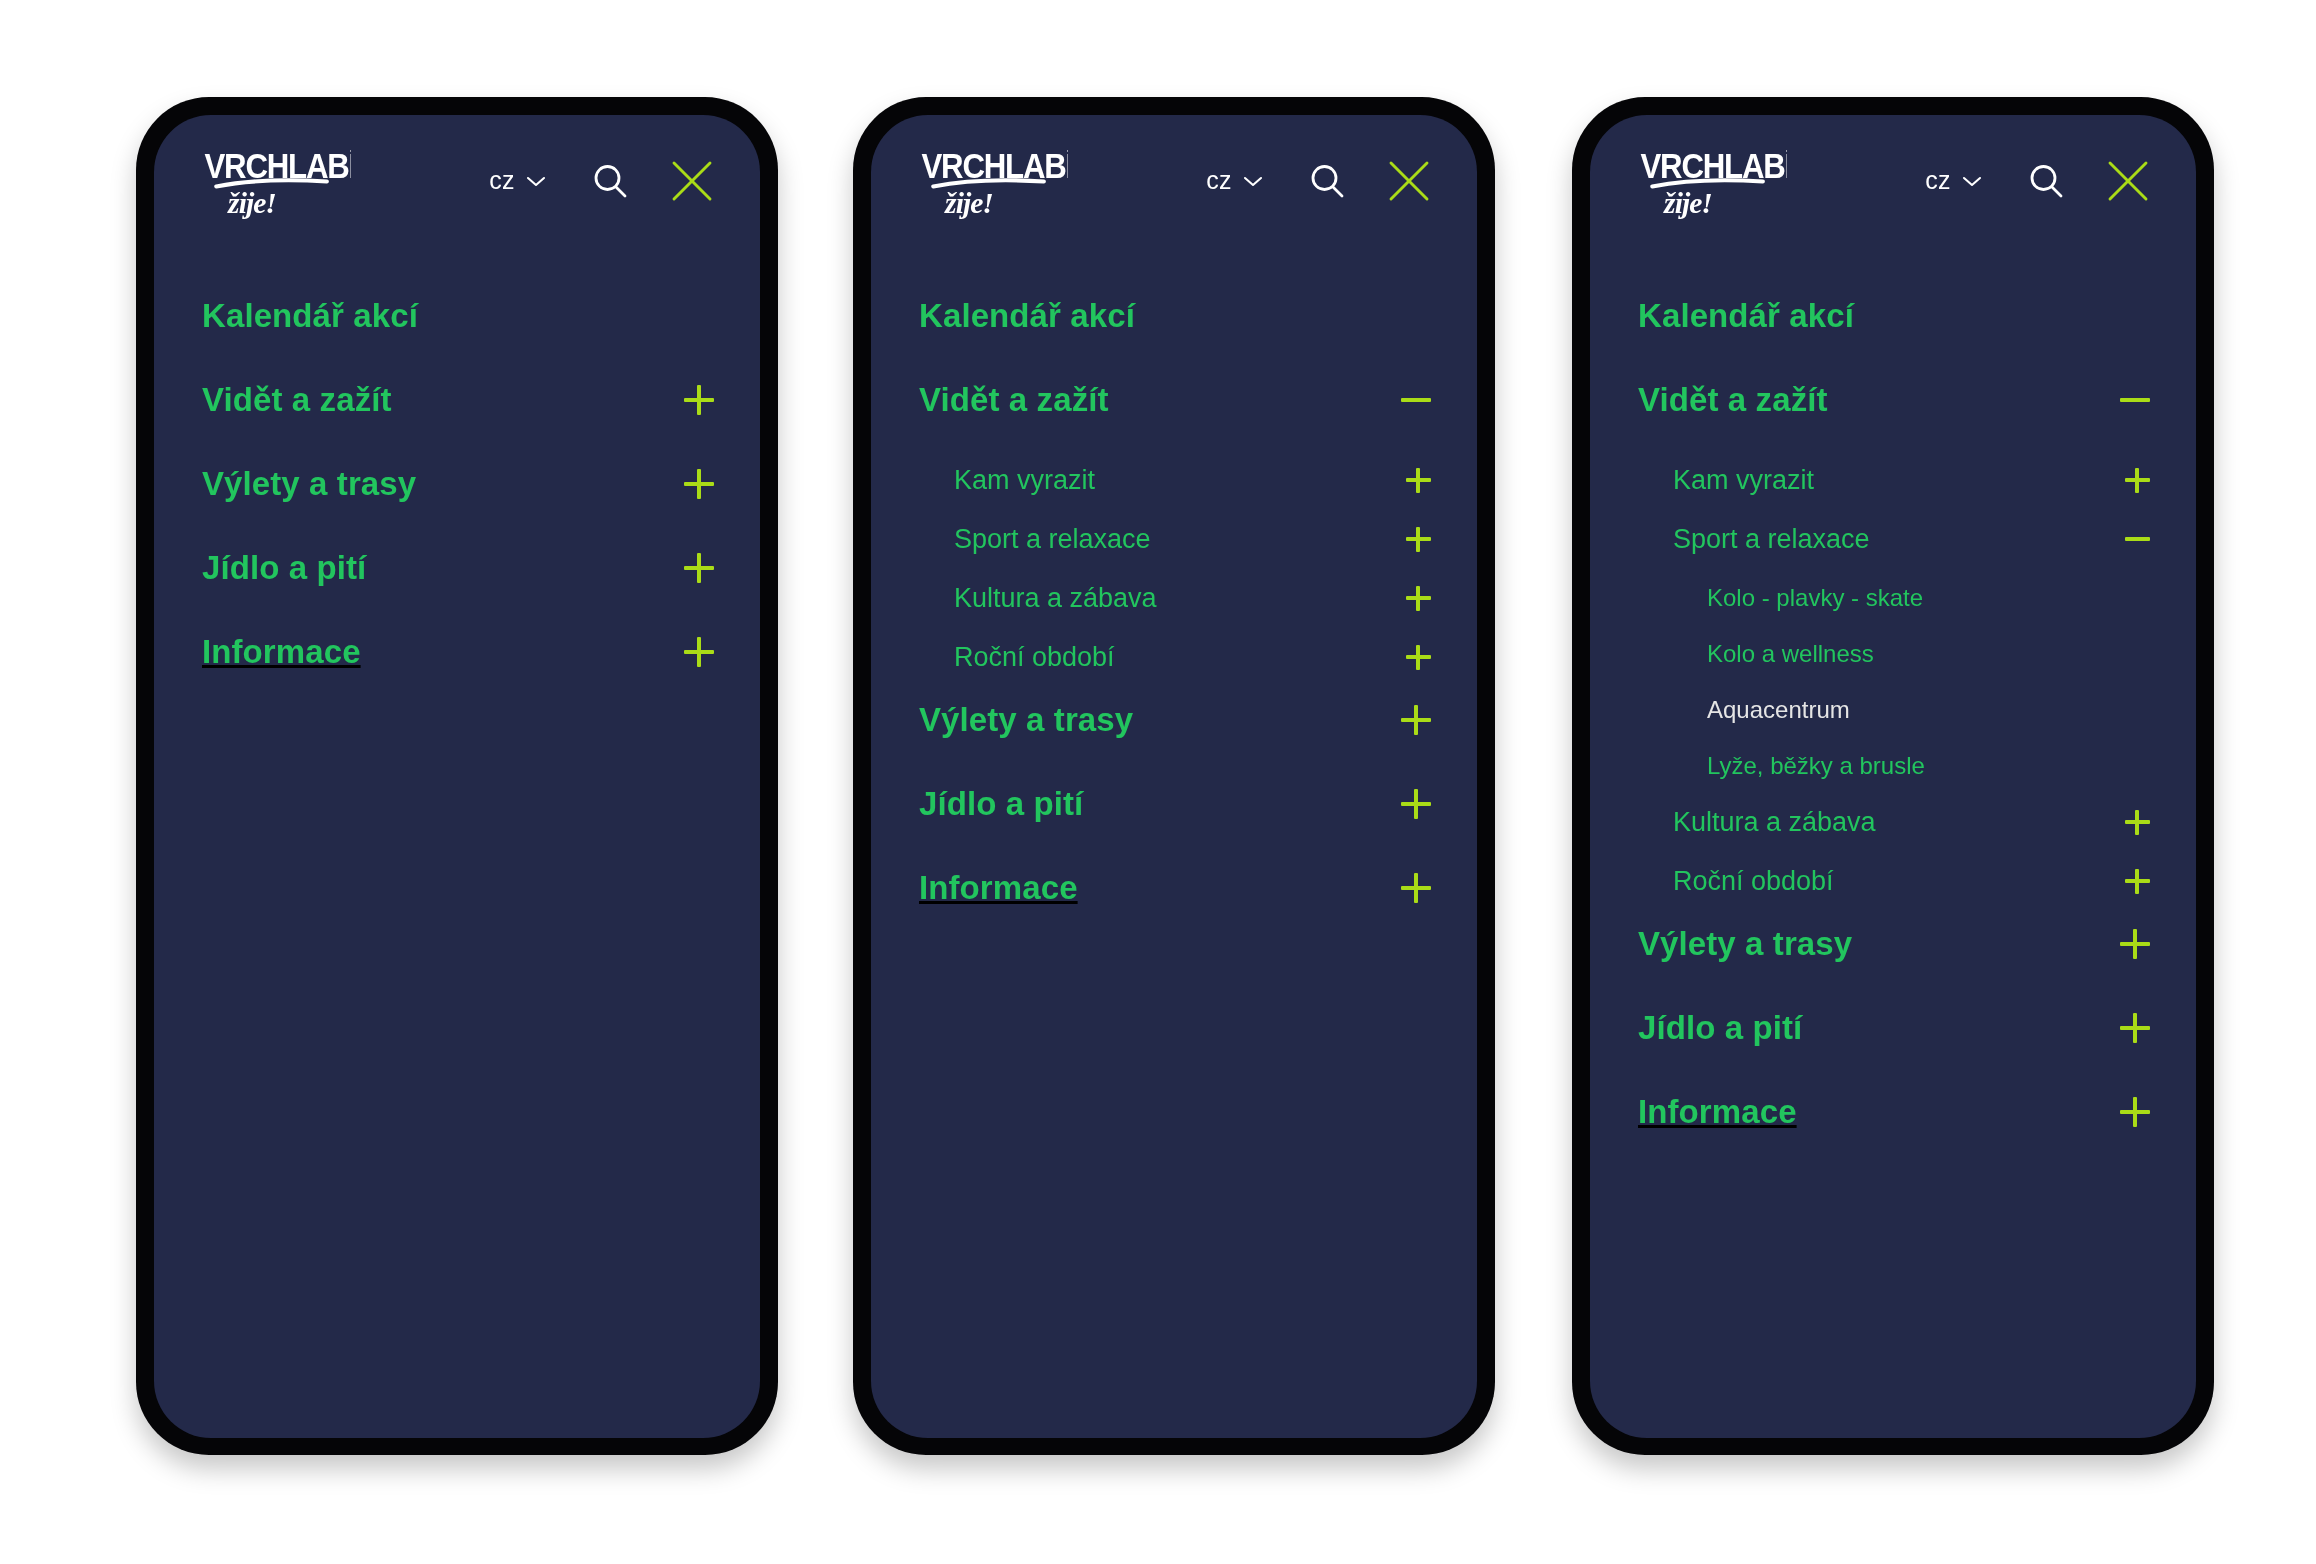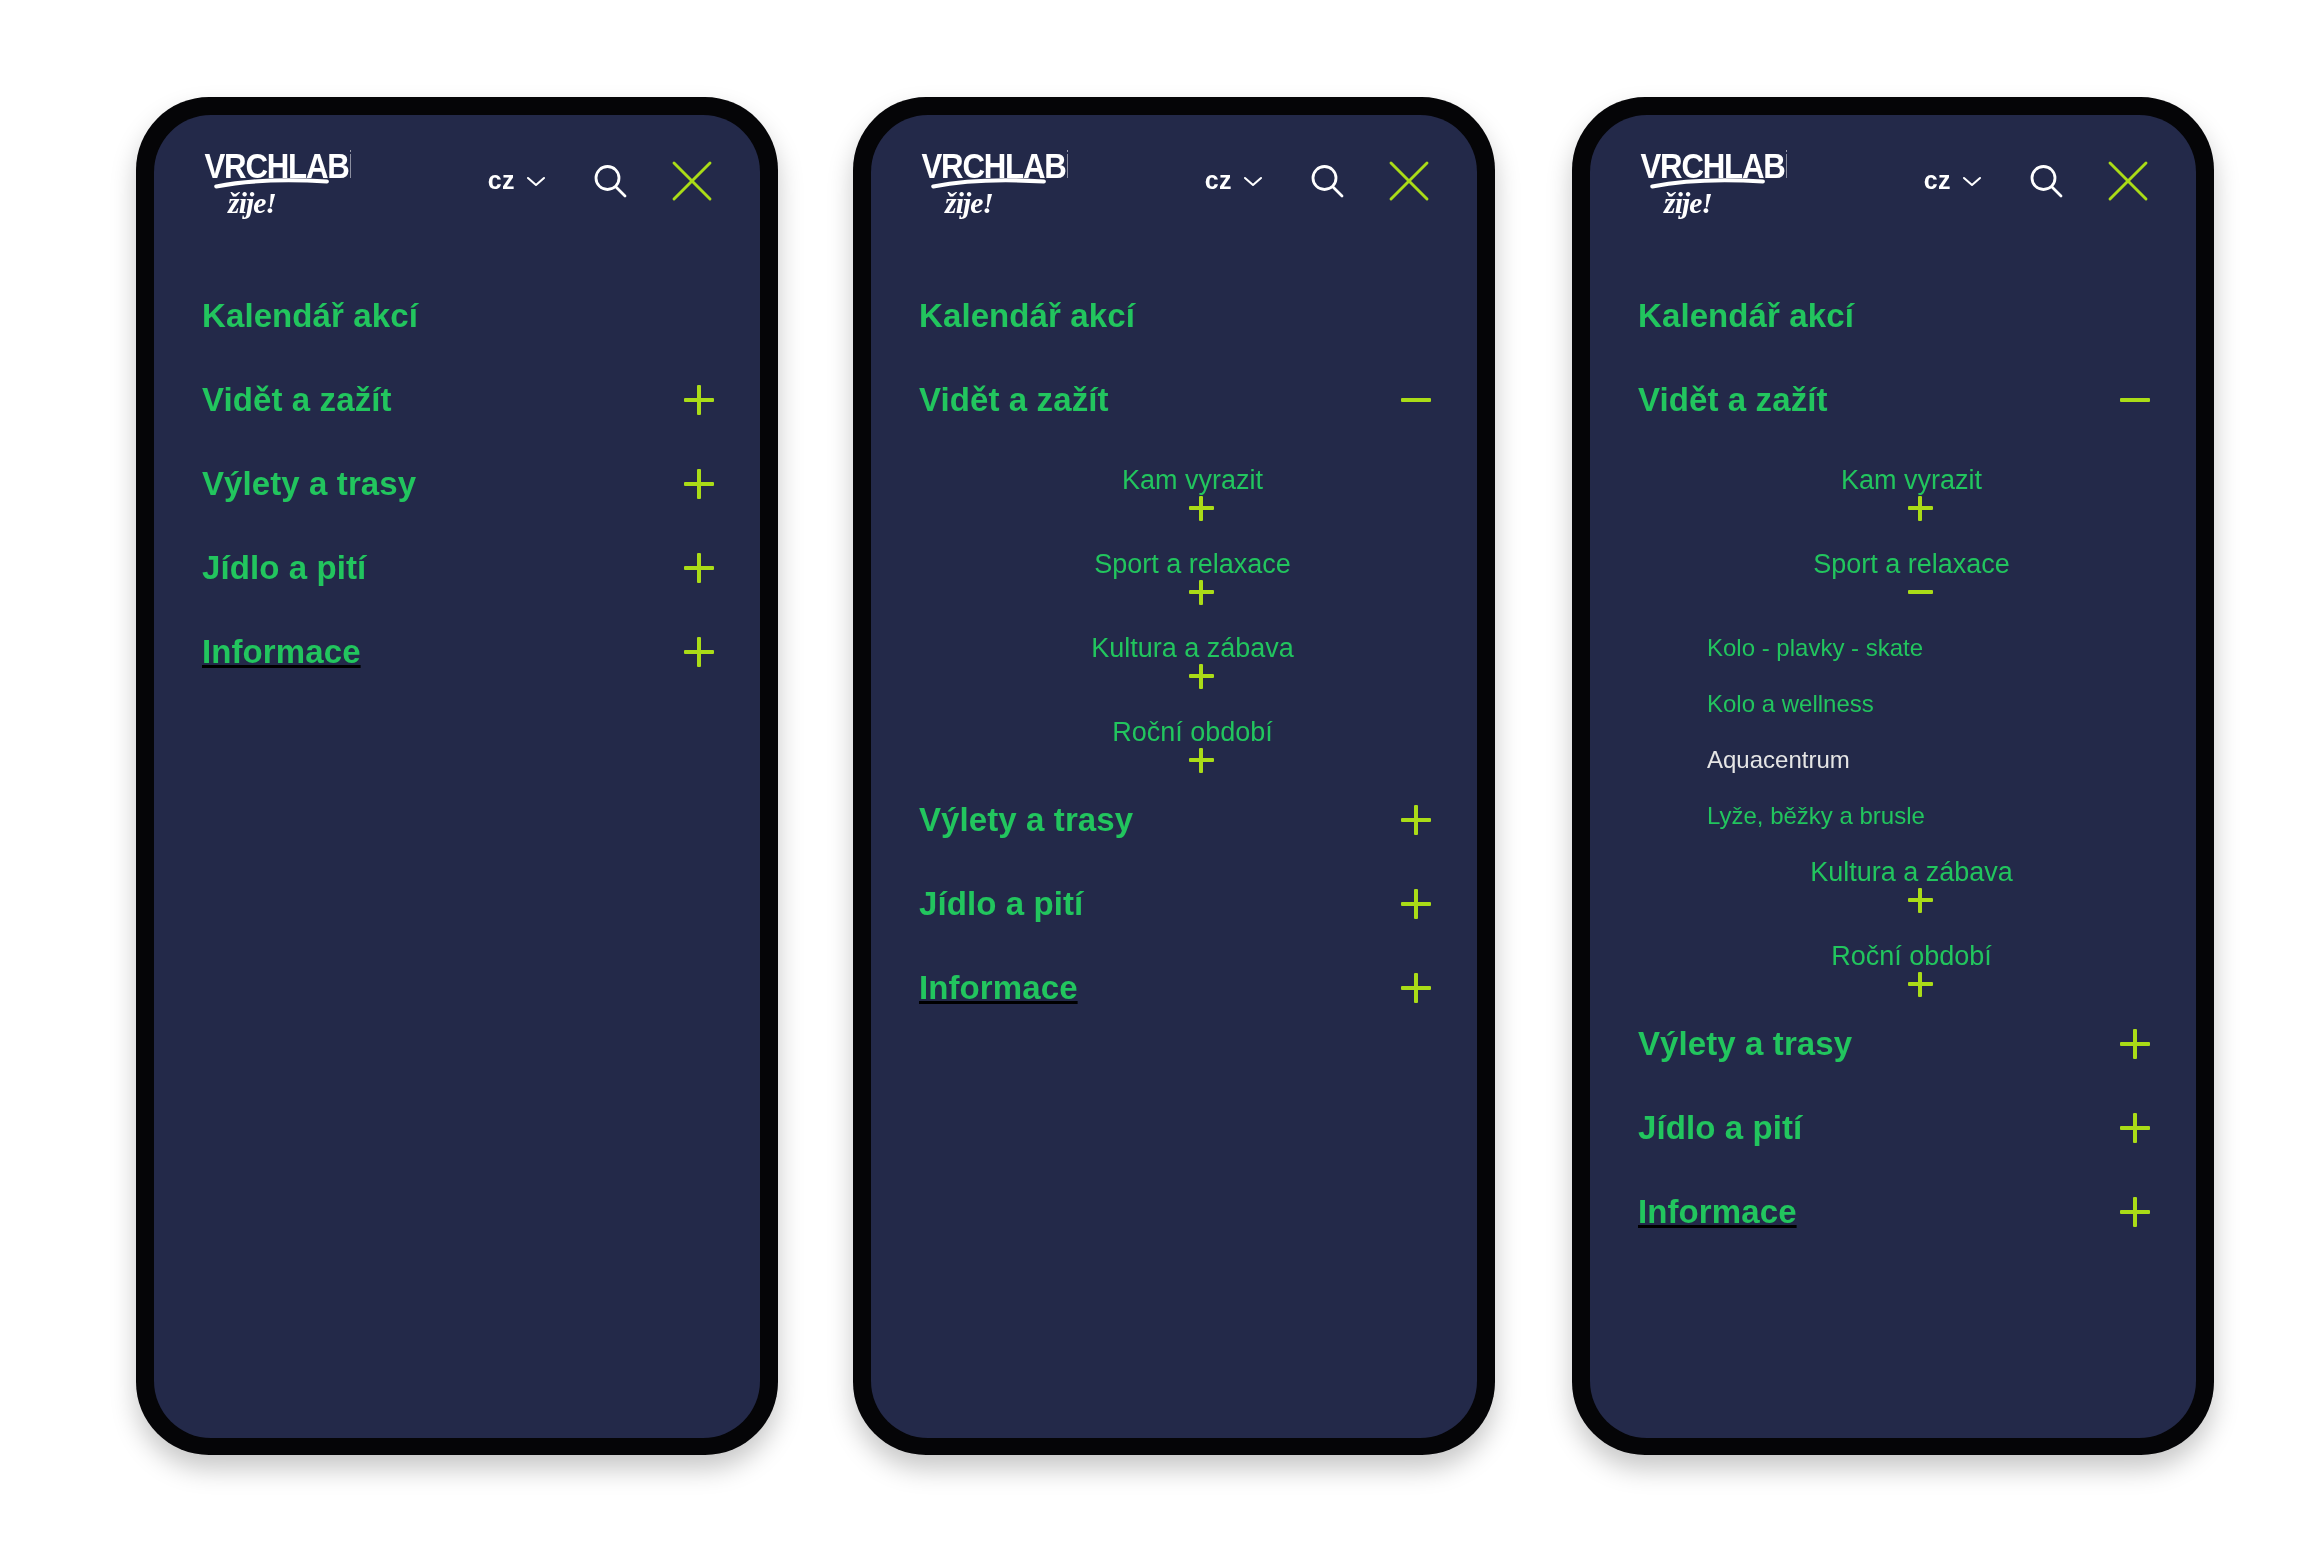--- a/index.html
+++ b/index.html
@@ -54,21 +54,21 @@
 
   .lang {
     display:flex;
     align-items:center;
     gap:11px;
     margin-right:42px;
   }
   .lang-label {
     color:#ffffff;
     font-size:25px;
-    font-weight:700;
+    font-weight:400;
     letter-spacing:0.4px;
     line-height:1;
   }
   .chev { width:20px; height:13px; display:block; }
 
   .icon-btn {
     width:44px; height:44px;
     display:flex; align-items:center; justify-content:center;
     flex:0 0 auto;
   }
@@ -93,21 +93,21 @@
   .lvl1 > .nav-row { padding:0; }
   .lvl1 .nav-label {
     font-size:33px;
     font-weight:700;
     letter-spacing:0.1px;
   }
   .lvl1 { margin-bottom:46px; }
   .lvl1:last-child { margin-bottom:0;text-decoration:underline; }
 
   
-  .lvl2 > .nav-row { padding-left:35px;flex-direction:column; }
+  .lvl2 > .nav-row { padding-left:35px; }
   .lvl2 .nav-label {
     font-size:27px;
     font-weight:400;
   }
   .lvl2 { margin-bottom:28px; }
 
   
   .lvl3 > .nav-row { padding-left:69px; }
   .lvl3 .nav-label {
     font-size:24px;

